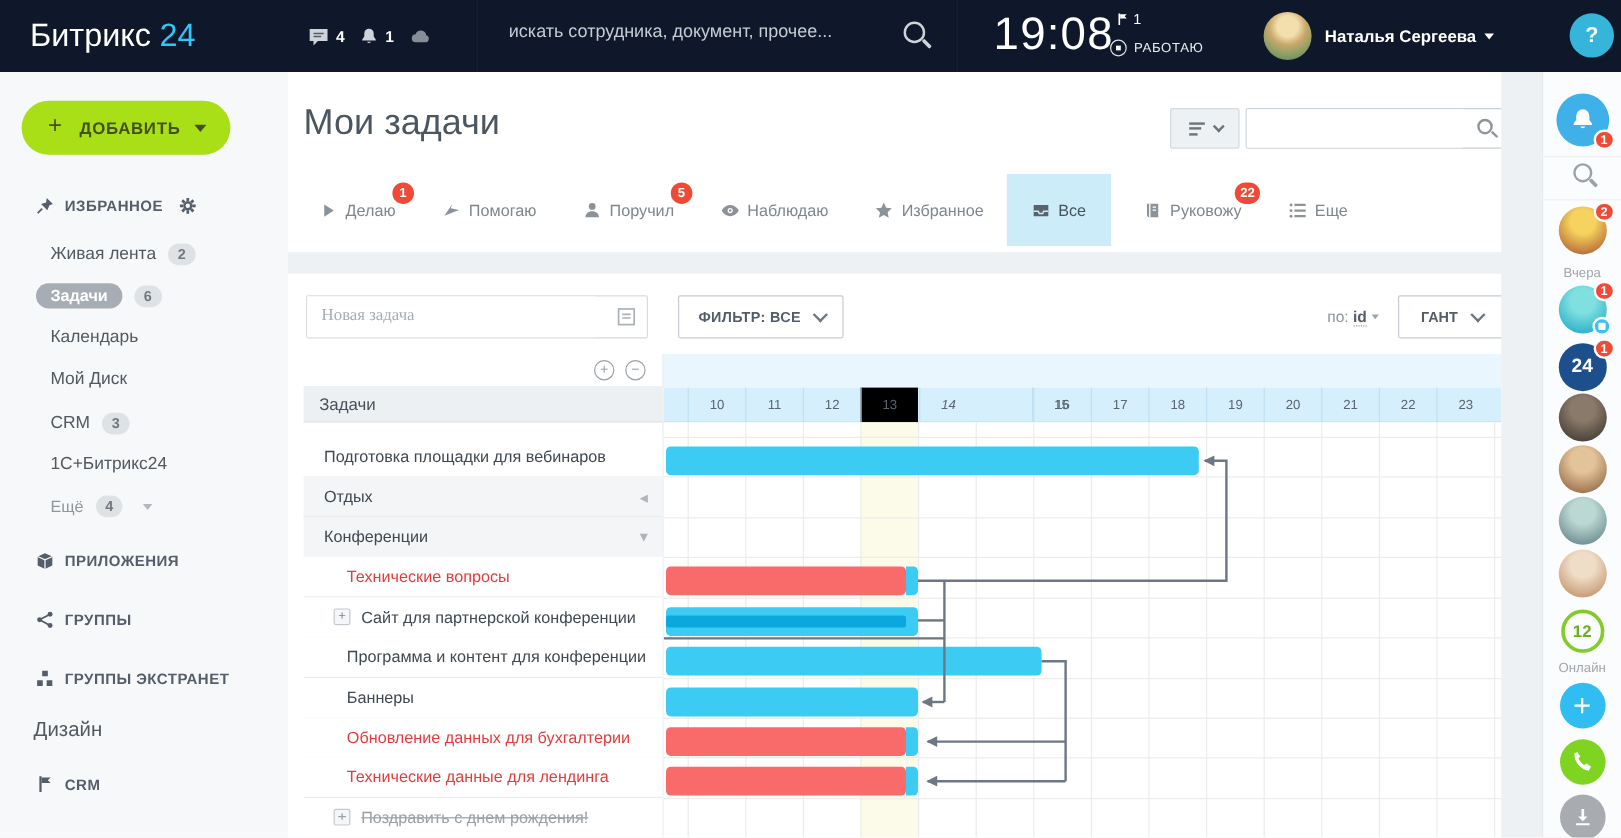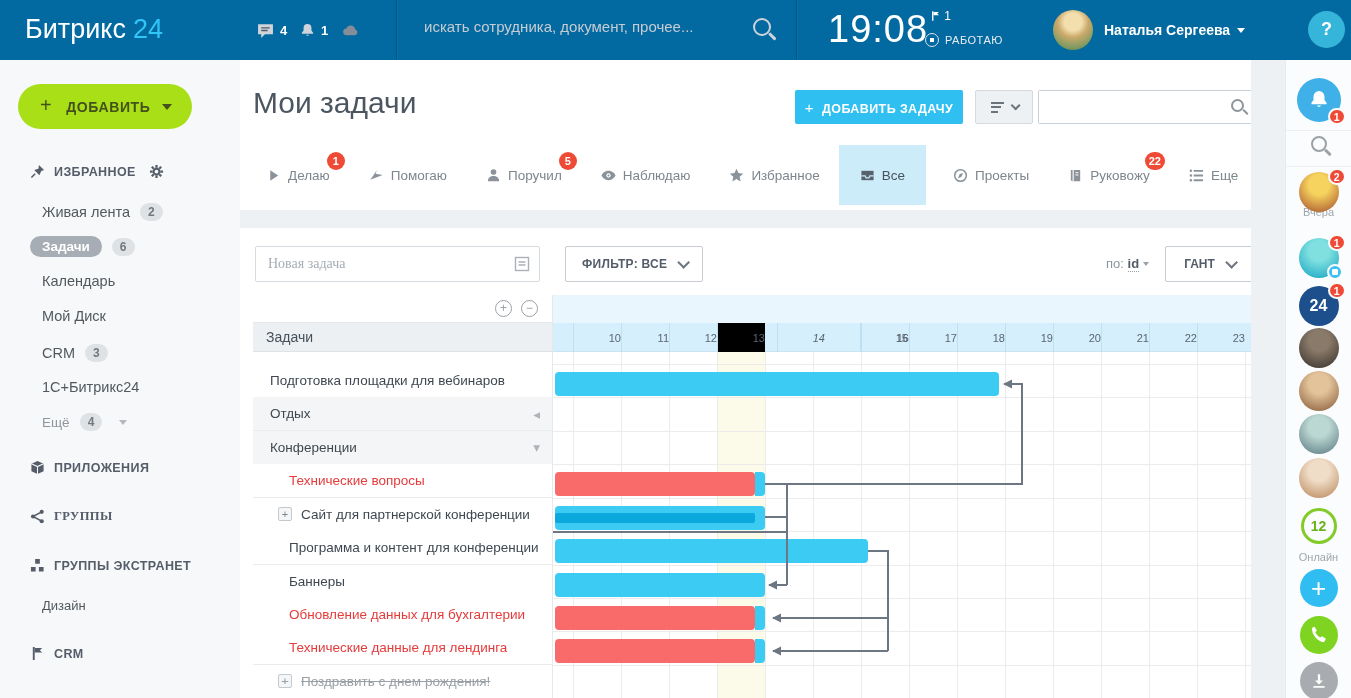--- a/index.html
+++ b/index.html
@@ -1,20 +1,20 @@
 <!DOCTYPE html>
 <html><head>
 <meta charset="utf-8">
 <style>
   * { margin:0; padding:0; box-sizing:border-box; }
   html,body { width:1351px; height:698px; }
   body { position:relative; font-family:"Liberation Sans",sans-serif; background:#eef1f4; overflow:hidden; color:#3f4850; }
 
   
-  .topbar { position:absolute; top:0; left:0; right:0; height:60px; background:#0369a1; }
+  .topbar { position:absolute; top:0; left:0; right:0; height:60px; background:#0f172a; }
   .logo { position:absolute; left:25px; top:14px; font-size:27px; color:#fff; cursor:pointer; }
   .logo .p2 { color:#2fc7f7; margin-left:7px; }
   .tb-ic { position:absolute; top:22px; width:19px; height:17px; color:#cfd4da; cursor:pointer; }
   .tb-cnt { position:absolute; top:23px; color:#fff; font-size:13px; font-weight:bold; }
   .tb-div { position:absolute; top:0; bottom:0; width:1px; background:rgba(0,0,0,.18); box-shadow:1px 0 0 rgba(255,255,255,.05); }
   .tb-search { position:absolute; left:424px; top:18px; width:320px; background:transparent; border:none; outline:none; color:#e8ebee; font-size:15px; font-family:inherit; }
   .tb-search::placeholder { color:#c6ccd3; }
   .mag { display:inline-block; position:relative; }
   .mag i { display:block; border:2px solid currentColor; border-radius:50%; }
   .mag u { position:absolute; background:currentColor; transform:rotate(45deg); border-radius:1px; }
@@ -37,21 +37,21 @@
              color:#45511c; font-weight:bold; font-size:14px; letter-spacing:.6px; cursor:pointer; display:flex; align-items:center; font-family:inherit; }
   .add-btn .plus { font-size:20px; font-weight:normal; margin:0 14px 2px 22px; }
   .add-btn .caret { margin-left:auto; margin-right:20px; border-top-width:6px; border-left-width:5px; border-right-width:5px; }
   .sb-head { position:absolute; left:30px; font-size:12.5px; font-weight:bold; color:#545d69; letter-spacing:.4px; display:flex; align-items:center; gap:9px; cursor:pointer; white-space:nowrap; }
   .sb-head .ic { width:15px; height:15px; color:#545d69; flex:none; }
   .gear { width:14px; height:14px; color:#b9bfc5; margin-left:4px; }
   .sb-item { position:absolute; left:42px; font-size:14.5px; color:#51595f; cursor:pointer; display:flex; align-items:center; gap:10px; white-space:nowrap; }
   .sb-item.muted { color:#8f969c; font-size:13.5px; }
   .pill { background:#a7adb4; color:#fff; font-weight:bold; border-radius:13px; padding:3px 12px; font-size:13.5px; }
   .badge-gray { background:#dfe2e5; color:#71787e; font-size:12px; font-weight:bold; border-radius:10px; padding:2px 8px; }
-  .sb-sub { position:absolute; left:42px; font-size:13px; color:#51595f; cursor:pointer; }
+  .sb-sub { position:absolute; left:28px; font-size:17px; color:#51595f; cursor:pointer; }
   .sb-item .caret { border-top-color:#9aa1a7; }
 
   
   .main { position:absolute; top:60px; left:240px; width:1045px; bottom:0; background:#fff; }
   .page-title { position:absolute; left:13px; top:26px; font-size:30px; font-weight:300; color:#4b5661; }
   .btn-addtask { position:absolute; left:555px; top:30px; width:168px; height:34px; background:#2fbff0; border:none; border-radius:2px;
                  color:#fff; font-weight:bold; font-size:12.5px; letter-spacing:.4px; cursor:pointer; font-family:inherit; }
   .btn-addtask .plus { font-size:15px; margin-right:8px; font-weight:normal; }
   .btn-menu { position:absolute; left:735px; top:30px; width:58px; height:34px; background:#eef1f3; border:1px solid #d4dade; border-radius:2px; cursor:pointer;
               display:flex; align-items:center; justify-content:center; gap:6px; color:#6b737b; }
@@ -93,21 +93,21 @@
                 font-size:14px; color:#46505a; line-height:29px; padding-left:13px; }
   .grow { position:absolute; left:0; right:0; height:34px; border-bottom:1px solid #e9eced; font-size:13.5px; display:flex; align-items:center; cursor:pointer; background:#fff; }
   .grow.group { background:#f3f5f6; }
   .grow.red { color:#e53b3b; }
   .grow.done { color:#9aa0a6; text-decoration:line-through; }
   .grow .cap-caret { position:absolute; right:12px; color:#aeb4ba; }
   .expbox { width:14px; height:14px; border:1px solid #c3c9cf; background:#f4f6f7; color:#7d858d; font-size:11px; line-height:12px; text-align:center; border-radius:2px; margin-right:9px; flex:none; }
   .gtl { position:absolute; left:300px; top:0; right:0; bottom:0; overflow:hidden; }
   .gtl-month { position:absolute; left:0; right:0; top:0; height:28px; background:#e9f6fd; }
   .gtl-days { position:absolute; left:0; right:0; top:28px; height:29px; background:#d6effc; border-bottom:1px solid #c9e4f5; }
-  .daycell { position:absolute; top:0; height:29px; border-left:1px solid #bfe0f2; font-size:11px; color:#59666f; display:flex; align-items:center; justify-content:flex-end; }
+  .daycell { position:absolute; top:0; height:29px; border-left:1px solid #bfe0f2; font-size:11px; color:#59666f; display:flex; align-items:center; justify-content:center; }
   .daycell.today { background:#000000; }
   .gtl-body { position:absolute; left:0; right:0; top:57px; bottom:0; background:#fff; }
   .vline { position:absolute; top:0; bottom:0; width:1px; background:#ececec; }
   .hline { position:absolute; left:0; right:0; height:1px; background:#ececec; }
   .todaycol { position:absolute; top:0; bottom:0; background:#fcfbe9; }
   .bar { position:absolute; height:24px; border-radius:4px; }
   .bar.cyan { background:#3cccf3; }
   .bar.red { background:#f96b6b; }
   .bar .capend { position:absolute; right:0; top:0; width:10px; height:24px; background:#3cccf3; border-radius:0 4px 4px 0; }
   .bar .prog { position:absolute; left:0; top:7px; height:10px; background:#0ba8dd; border-radius:2px; }
@@ -220,21 +220,21 @@
       </div>
     </div>
   <div id="sb-sections">
       <div class="sb-head" style="top: 400px;">
         <span class="ic" style="display:inline-block;width:15px;height:15px"><svg viewBox="0 0 16 16" fill="currentColor">
             <path d="m8 1 6.5 3v8L8 15l-6.5-3V4z"></path>
             <path d="M1.5 4 8 7l6.5-3M8 7v8" stroke="#f7f8f9" stroke-width="1.1" fill="none"></path>
           </svg></span>
         <span>ПРИЛОЖЕНИЯ</span>
       </div>
-      <div class="sb-head" style="top: 449px; font-family: Liberation Serif, serif;">
+      <div class="sb-head" style="top: 449px;">
         <span class="ic" style="display:inline-block;width:15px;height:15px"><svg viewBox="0 0 16 16" fill="currentColor">
             <circle cx="12.5" cy="3" r="2.2"></circle>
             <circle cx="3.2" cy="8" r="2.2"></circle>
             <circle cx="12.5" cy="13" r="2.2"></circle>
             <path d="M3.2 8l9.3-5M3.2 8l9.3 5" stroke="currentColor" stroke-width="1.6"></path>
           </svg></span>
         <span>ГРУППЫ</span>
       </div>
       <div class="sb-head" style="top: 498px;">
         <span class="ic" style="display:inline-block;width:15px;height:15px"><svg viewBox="0 0 16 16" fill="currentColor">
@@ -248,21 +248,20 @@
             <path d="M3 1h2v14H3z"></path>
             <path d="M5 2h8l-2.5 2.5L13 7H5z"></path>
           </svg></span>
         <span>CRM</span>
       </div>
     </div>
 </div>
 
 <div class="main">
   <div class="page-title">Мои задачи</div>
-  <button class="btn-addtask"><span class="plus">+</span><span>ДОБАВИТЬ ЗАДАЧУ</span></button>
   <div class="btn-menu">
     <span class="sort-lines">
         <i style="width:13px"></i>
         <i style="width:10px"></i>
         <i style="width:7px"></i>
       </span>
     <span class="vcaret" style="border-color:#6b737b;border-width:0 2px 2px 0;width:7px;height:7px"></span>
   </div>
   <div class="hdr-search">
     <input style="">
@@ -307,27 +306,20 @@
             <path d="m8 .8 2.1 4.6 5 .6-3.7 3.4 1 4.9L8 11.8l-4.4 2.5 1-4.9L.9 6l5-.6z"></path>
           </svg></span>
         <span>Избранное</span>
       </div>
       <div class="tab sel" style="margin-right: 14px;">
         <span class="ic" style="display:inline-block;width:15px;height:15px"><svg viewBox="0 0 16 16">
             <path d="M1.5 3h13v10h-13z" fill="currentColor"></path>
             <path d="M1.5 8.5h4l1 2h3l1-2h4" stroke="#cdecfa" stroke-width="1.3" fill="none"></path>
           </svg></span>
         <span>Все</span>
-      </div>
-      <div class="tab" style="margin-right: 13px;">
-        <span class="ic" style="display:inline-block;width:15px;height:15px"><svg viewBox="0 0 16 16" fill="none" stroke="currentColor">
-            <circle cx="8" cy="8" r="6.2" stroke-width="1.6"></circle>
-            <path d="m10.8 5.2-2 4.4-3.6 1.2 2-4.4z" fill="currentColor" stroke="none"></path>
-          </svg></span>
-        <span>Проекты</span>
       </div>
       <div class="tab" style="margin-right: 13px;">
         <span class="ic" style="display:inline-block;width:15px;height:15px"><svg viewBox="0 0 16 16">
             <path d="M3 2h10v12H5a2 2 0 0 1-2-2z" fill="currentColor"></path>
             <path d="M5.5 2v12" stroke="#fff" stroke-width="1.2"></path>
             <path d="M8 5h3M8 7.5h3" stroke="#fff" stroke-width="1.1"></path>
           </svg></span>
         <span>Руковожу</span>
         <span class="badge-red">22</span>
       </div>
@@ -414,21 +406,21 @@
           </div>
           <div class="daycell" style="left: 68px; width: 48px;">
             <span>11</span>
           </div>
           <div class="daycell" style="left: 116px; width: 48px;">
             <span>12</span>
           </div>
           <div class="daycell today" style="left: 164px; width: 48px;">
             <span>13</span>
           </div>
-          <div class="daycell" style="left: 224px; width: 48px; font-style: italic;">
+          <div class="daycell" style="left: 213px; width: 48px; font-style: italic;">
             <span>14</span>
           </div>
           <div class="daycell" style="left: 260px; width: 48px; margin-left: 47px;">
             <span>15</span>
           </div>
           <div class="daycell" style="left: 308px; width: 48px;">
             <span>16</span>
           </div>
           <div class="daycell" style="left: 356px; width: 48px;">
             <span>17</span>
@@ -525,21 +517,21 @@
       </div>
     </div>
     <div class="r-div" style="top: 70px;"></div>
     <div class="r-item" style="top: 76px;">
       <span class="mag" style="color:#9aa1a7;display:block">
         <i style="width:16px;height:16px"></i>
         <u style="width:8px;height:2.5px;left:13px;top:15px"></u>
       </span>
     </div>
     <div class="r-div" style="top: 106px;"></div>
-    <div class="r-label" style="top: 146px;">Вчера</div>
+    <div class="r-label" style="top: 162px;">Вчера</div>
     <div class="r-item" style="top: 112px;">
       <div class="r-circ" style="background:radial-gradient(circle at 50% 32%,#f6d35e 30%,#a8542e 95%);display:flex;align-items:center;justify-content:center;color:#fff;font-weight:bold;font-size:16px">
         <span class="r-badge">2</span>
       </div>
     </div>
     <div class="r-item" style="top: 178px;">
       <div class="r-circ" style="background:radial-gradient(circle at 50% 32%,#7fe0df 30%,#19a5c4 95%);display:flex;align-items:center;justify-content:center;color:#fff;font-weight:bold;font-size:16px">
         <span class="r-badge">1</span>
         <span style="position:absolute;right:-4px;bottom:-2px;width:16px;height:16px;border-radius:50%;background:#3bc0f2;border:2px solid #fbfcfd;display:flex;align-items:center;justify-content:center">
           <span style="width:6px;height:6px;background:#fff;border-radius:1px"></span>

